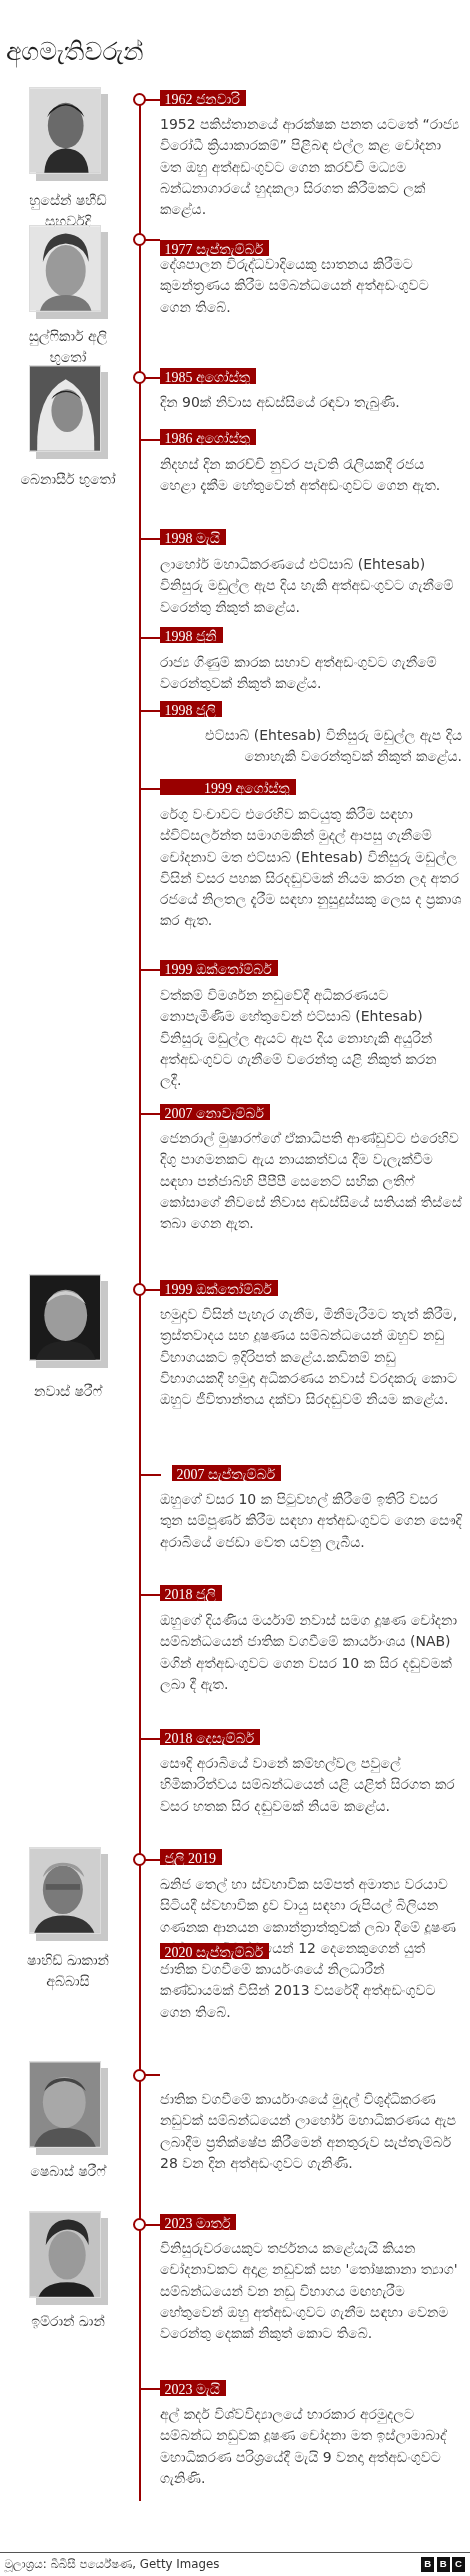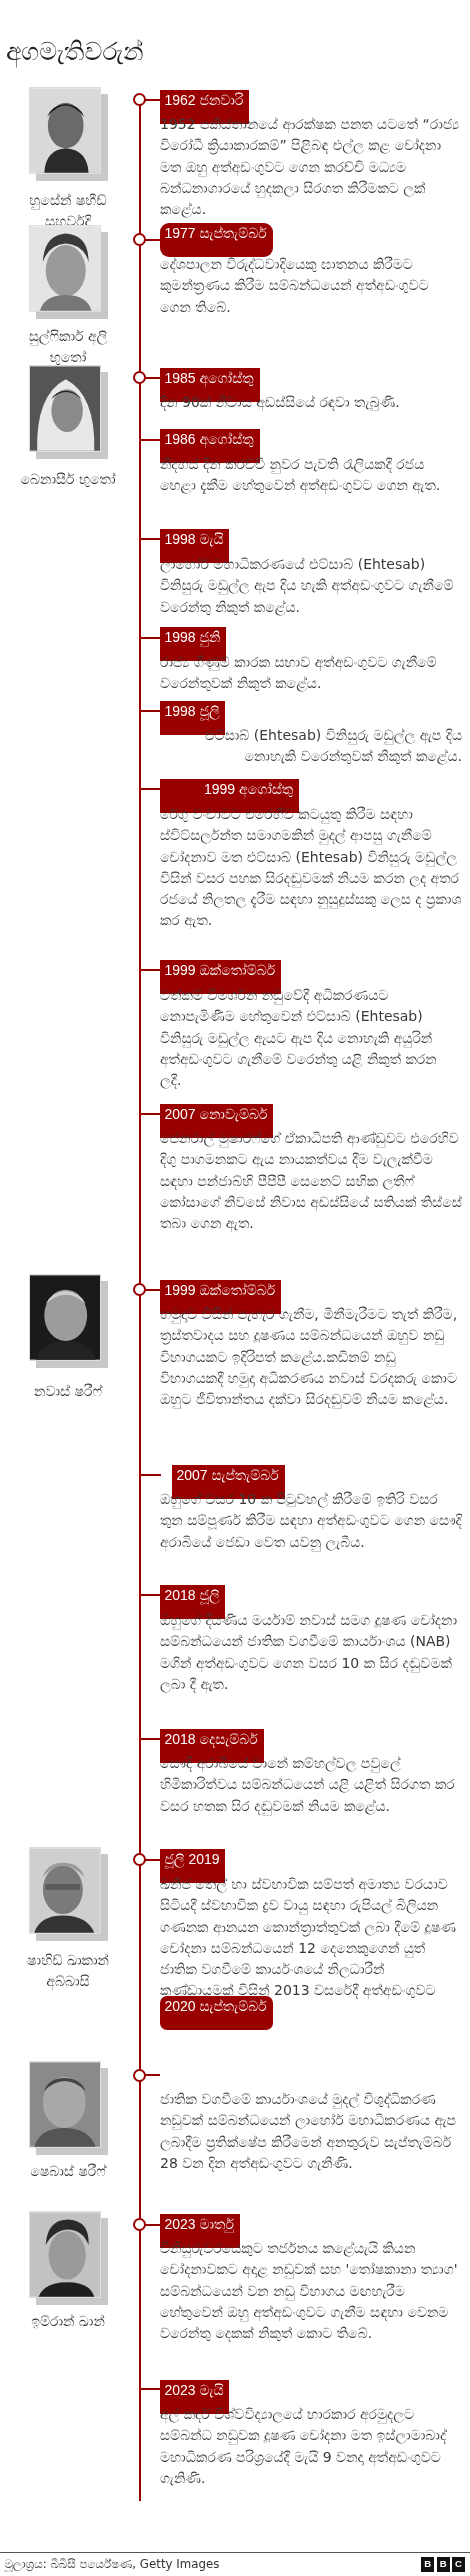--- a/index.html
+++ b/index.html
@@ -2,21 +2,21 @@
 <html style="font-size:11.8px"><head>
 <meta charset="utf-8">
 <style>
   * { box-sizing: border-box; margin: 0; padding: 0; }
   html, body { width: 471px; background: #ffffff; }
   body { position: relative; height: 2576px; font-family: "DejaVu Sans", sans-serif; color: #333333; overflow: hidden; }
   .title { position: absolute; left: 5.9px; top: 4.4px; width: 456px; font-size: 25px; line-height: 32px; color: #222222; font-weight: normal; }
   .timeline-line { position: absolute; left: 139px; width: 2.2px; background: #990000; }
   .node-circle { position: absolute; width: 13.2px; height: 13.2px; border: 2.2px solid #990000; border-radius: 50%; background: #ffffff; }
   .node-stub { position: absolute; height: 2.2px; background: #990000; }
-  .date-tag { position: absolute; left: 160px; height: 34px; line-height: 20.6px; padding: 0 5.9px 0 4.4px; background: #990000; color: #ffffff; font-family: Liberation Sans, sans-serif; font-size: 14px; white-space: nowrap; }
+  .date-tag { position: absolute; left: 160px; height: 16px; line-height: 20.6px; padding: 0 5.9px 0 4.4px; background: #990000; color: #ffffff; font-family: Liberation Serif, serif; font-size: 14px; white-space: nowrap; }
   .entry-text { position: absolute; left: 160px; width: 302px; font-size: 14px; line-height: 21.3px; color: #3a3a3a; }
   .photo-wrap { position: absolute; left: 29px; width: 79px; height: 94px; }
   .photo-shadow { position: absolute; left: 7.4px; top: 7.4px; width: 72px; height: 87px; background: #c8c8c8; }
   .photo { position: absolute; left: 0; top: 0; width: 72px; height: 87px; border: 0.7px solid #dddddd; overflow: hidden; }
   .photo svg { display: block; width: 100%; height: 100%; }
   .person-name { position: absolute; left: 0; width: 136px; text-align: center; font-size: 14px; line-height: 21.3px; color: #333333; }
   .footer { position: absolute; left: 0; top: 2552px; width: 471px; height: 22px; border-top: 0.7px solid #555555; }
   .footer-source { position: absolute; left: 4.4px; top: 4.4px; font-size: 11.8px; line-height: 14.7px; color: #333333; }
   .bbc-logo { position: absolute; right: 5.9px; top: 4.4px; display: flex; gap: 2.2px; }
   .bbc-block { width: 13.2px; height: 14.7px; background: #111111; color: #ffffff; font-family: "Liberation Sans", sans-serif; font-weight: bold; font-size: 9.6px; line-height: 14.7px; text-align: center; }
@@ -140,21 +140,21 @@
   <span>ඉම්රාන් ඛාන්</span>
 </div>
 
 <div class="node-circle" style="left:133px;top:93px;"></div>
 <div class="node-stub" style="left:145px;top:99px;width:15.4px;"></div>
 <div class="date-tag" style="top:90px;">1962 ජනවාරි</div>
 <div class="entry-text" style="top:114px;">1952 පකිස්තානයේ ආරක්ෂක පනත යටතේ “රාජ්‍ය විරෝධී ක්‍රියාකාරකම්” පිළිබඳ එල්ල කළ චෝදනා මත ඔහු අත්අඩංගුවට ගෙන කරච්චි මධ්‍යම බන්ධනාගාරයේ හුදකලා සිරගත කිරීමකට ලක් කළේය.</div>
 
 <div class="node-circle" style="left:133px;top:233px;"></div>
 <div class="node-stub" style="left:145px;top:239px;width:15.4px;"></div>
-<div class="date-tag" style="top:223px;border-radius:9px;">1977 සැප්තැම්බර්</div>
+<div class="date-tag" style="top:240px;">1977 සැප්තැම්බර්</div>
 <div class="entry-text" style="top:254px;">දේශපාලන විරුද්ධවාදියෙකු ඝාතනය කිරීමට කුමන්ත්‍රණය කිරීම සම්බන්ධයෙන් අත්අඩංගුවට ගෙන තිබේ.</div>
 
 <div class="node-circle" style="left:133px;top:371px;"></div>
 <div class="node-stub" style="left:145px;top:377px;width:15.4px;"></div>
 <div class="date-tag" style="top:368px;">1985 අගෝස්තු</div>
 <div class="entry-text" style="top:392px;">දින 90ක් නිවාස අඩස්සියේ රඳවා තැබුණි.</div>
 
 <div class="node-stub" style="left:140px;top:439px;width:20.6px;"></div>
 <div class="date-tag" style="top:429px;">1986 අගෝස්තු</div>
 <div class="entry-text" style="top:454px;">නිදහස් දින කරච්චි නුවර පැවති රැලියකදී රජය හෙළා දැකීම හේතුවෙන් අත්අඩංගුවට ගෙන ඇත.</div>
@@ -200,21 +200,21 @@
 <div class="date-tag" style="top:1729px;">2018 දෙසැම්බර්</div>
 <div class="entry-text" style="top:1753px;">සෞදි අරාබියේ වානේ කම්හල්වල පවුලේ හිමිකාරිත්වය සම්බන්ධයෙන් යළි යළිත් සිරගත කර වසර හතක සිර දඬුවමක් නියම කළේය.</div>
 
 <div class="node-circle" style="left:133px;top:1853px;"></div>
 <div class="node-stub" style="left:145px;top:1859px;width:15.4px;"></div>
 <div class="date-tag" style="top:1849px;">ජූලි 2019</div>
 <div class="entry-text" style="top:1874px;">ඛනිජ තෙල් හා ස්වභාවික සම්පත් අමාත්‍ය වරයාව සිටියදී ස්වභාවික ද්‍රව වායු සඳහා රුපියල් බිලියන ගණනක ආනයන කොන්ත්‍රාත්තුවක් ලබා දීමේ දූෂණ චෝදනා සම්බන්ධයෙන් 12 දෙනෙකුගෙන් යුත් ජාතික වගවීමේ කාර්යංශයේ නිලධාරීන් කණ්ඩායමක් විසින් 2013 වසරේදී අත්අඩංගුවට ගෙන තිබේ.</div>
 
 <div class="node-circle" style="left:133px;top:2069px;"></div>
 <div class="node-stub" style="left:145px;top:2074px;width:15.4px;"></div>
-<div class="date-tag" style="top:1996px;border-radius:7px;">2020 සැප්තැම්බර්</div>
+<div class="date-tag" style="top:1943px;">2020 සැප්තැම්බර්</div>
 <div class="entry-text" style="top:2089px;">ජාතික වගවීමේ කාර්යාංශයේ මුදල් විශුද්ධිකරණ නඩුවක් සම්බන්ධයෙන් ලාහෝර් මහාධිකරණය ඇප ලබාදීම ප්‍රතික්ෂේප කිරීමෙන් අනතුරුව සැප්තැම්බර් 28 වන දින අත්අඩංගුවට ගැනිණි.</div>
 
 <div class="node-circle" style="left:133px;top:2218px;"></div>
 <div class="node-stub" style="left:145px;top:2224px;width:15.4px;"></div>
 <div class="date-tag" style="top:2214px;">2023 මාර්තු</div>
 <div class="entry-text" style="top:2238px;">විනිසුරුවරයෙකුට තර්ජනය කළේයැයි කියන චෝදනාවකට අදාළ නඩුවක් සහ 'තෝෂකානා ත්‍යාග' සම්බන්ධයෙන් වන නඩු විභාගය මඟහැරීම හේතුවෙන් ඔහු අත්අඩංගුවට ගැනීම සඳහා වෙනම වරෙන්තු දෙකක් නිකුත් කොට තිබේ.</div>
 
 <div class="node-stub" style="left:140px;top:2388px;width:20.6px;"></div>
 <div class="date-tag" style="top:2380px;">2023 මැයි</div>
 <div class="entry-text" style="top:2404px;">අල් කදර් විශ්වවිද්‍යාලයේ භාරකාර අරමුදලට සම්බන්ධ නඩුවක දූෂණ චෝදනා මත ඉස්ලාමාබාද් මහාධිකරණ පරිශ්‍රයේදී මැයි 9 වනදා අත්අඩංගුවට ගැනිණි.</div>

